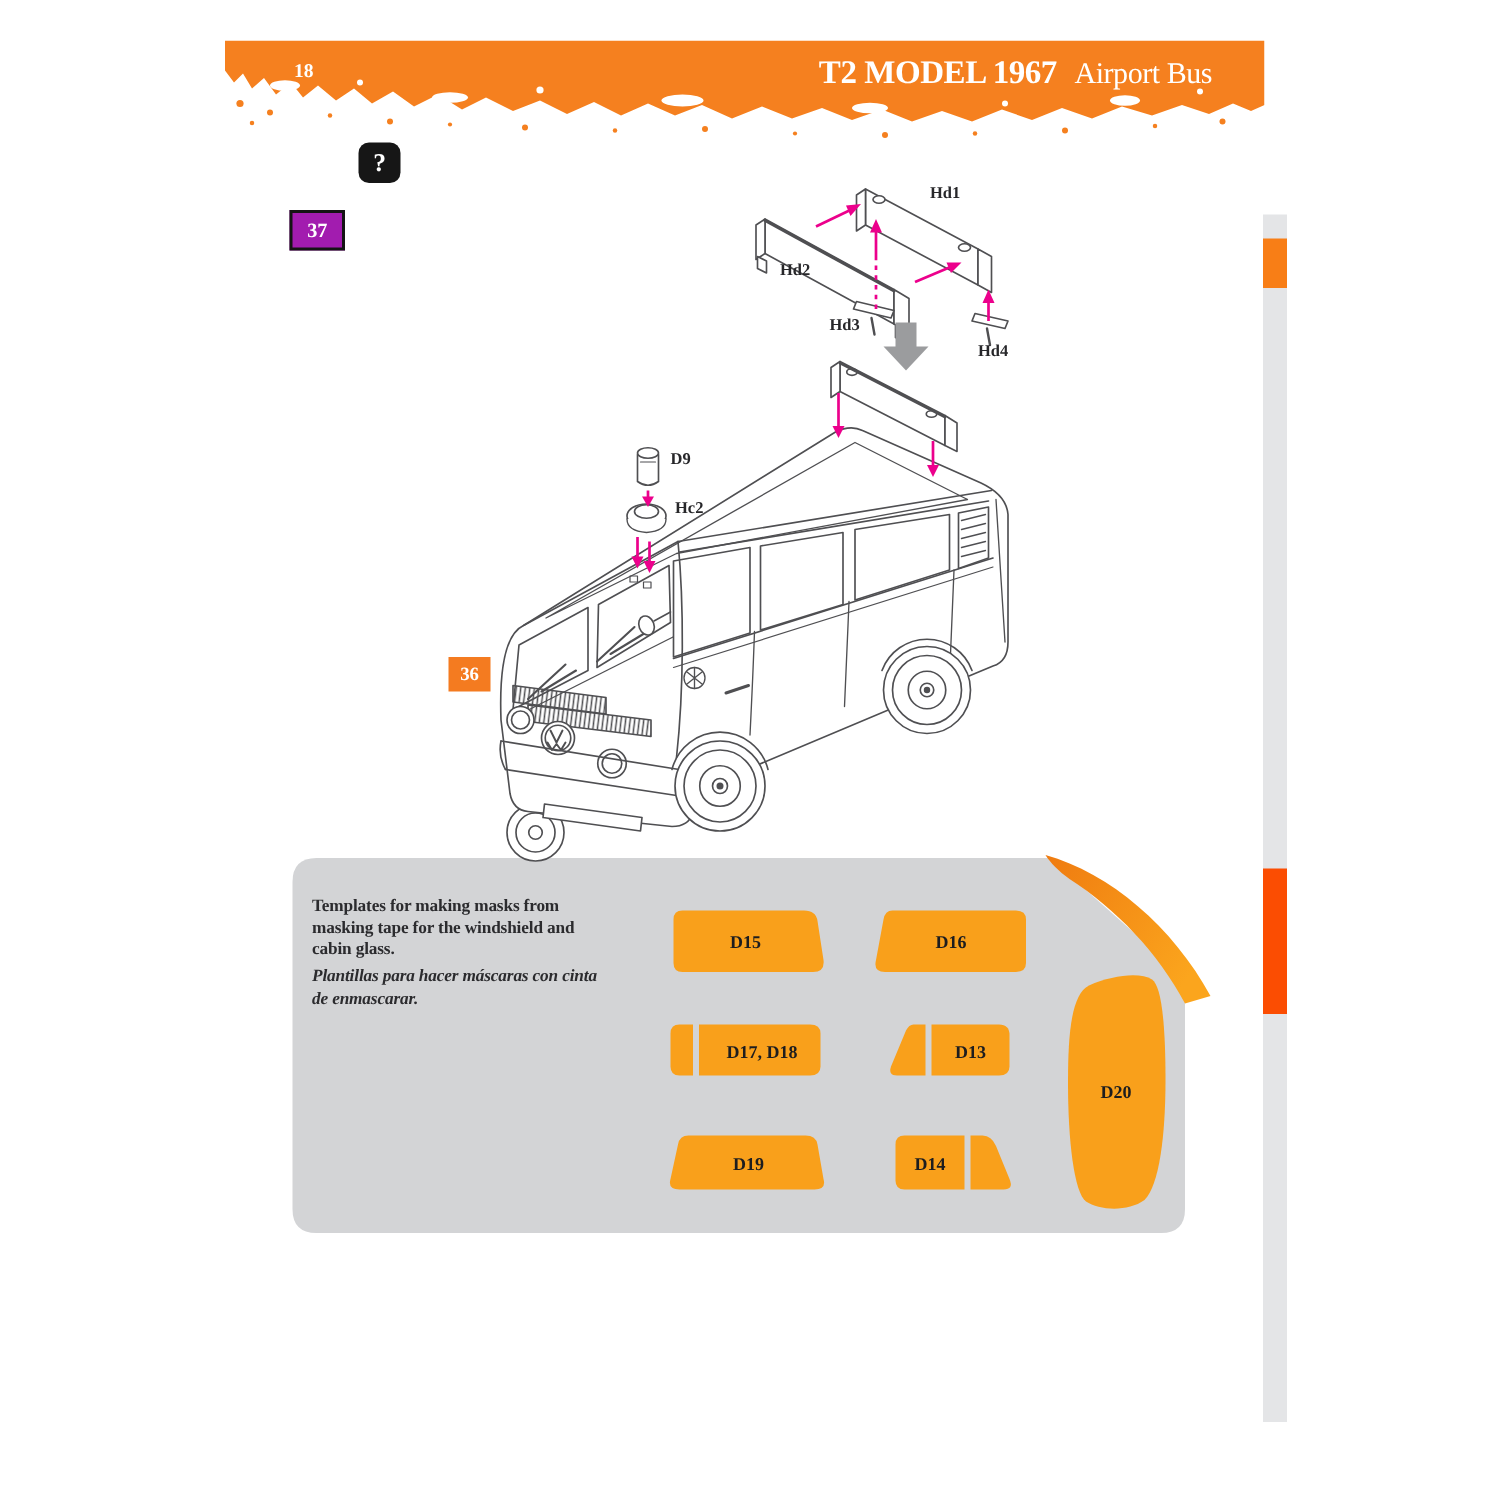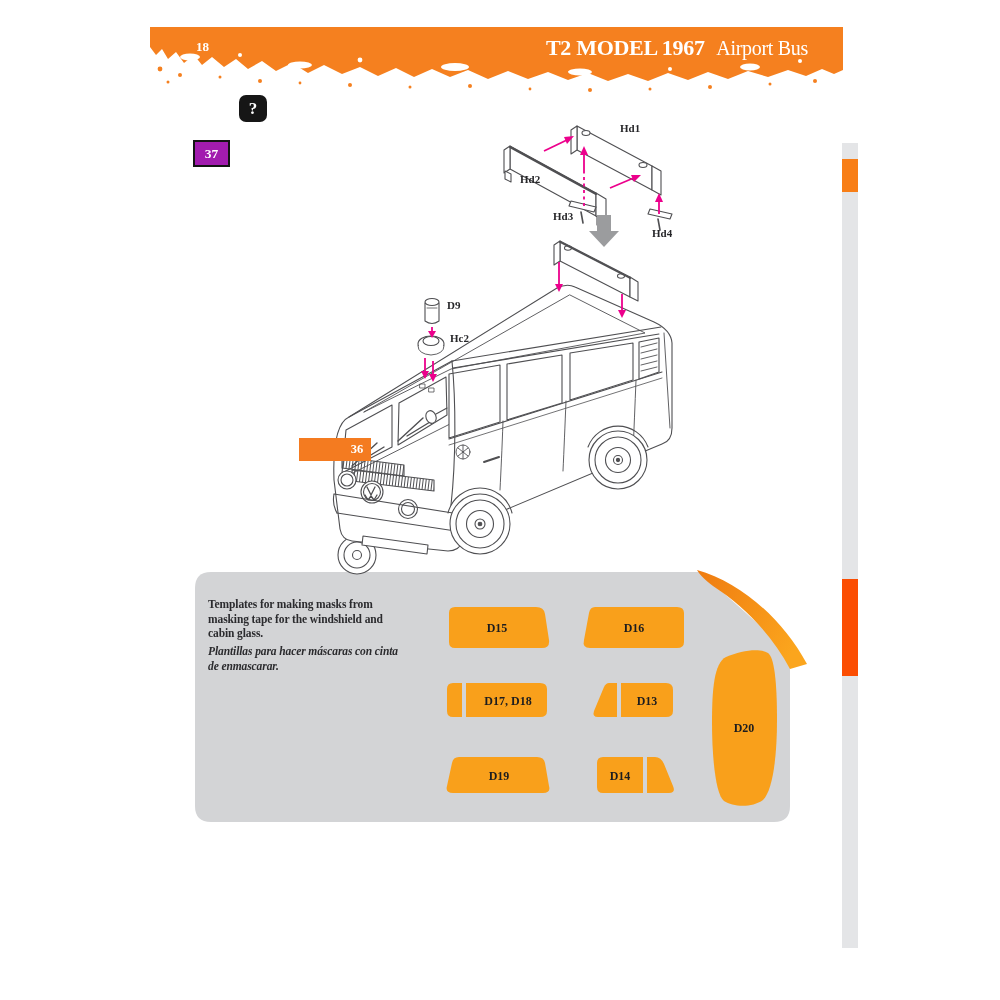--- a/index.html
+++ b/index.html
@@ -11,21 +11,21 @@
   .hdr{position:absolute;left:150px;top:27px;}
   
   .badge37{position:absolute;left:193px;top:96px;width:33px;height:23px;background:#a21caf;
            border:2.5px solid #141414;color:#fff;font-weight:bold;font-size:13.5px;
            display:flex;align-items:center;justify-content:center;letter-spacing:0;margin-top:44px;}
   .badgeQ{position:absolute;left:239px;top:95px;width:28px;height:27px;background:#161616;
           border-radius:7px;color:#fff;font-weight:bold;font-size:17px;
           display:flex;align-items:center;justify-content:center;}
   .badge36{position:absolute;left:299px;top:438px;width:28px;height:23px;background:#F47B20;
            color:#fff;font-weight:bold;font-size:12.5px;
-           display:flex;align-items:center;justify-content:center;padding-left:44px;}
+           display:flex;align-items:center;justify-content:center;}
   
   .pt{position:absolute;width:250px;white-space:pre-line;font-weight:bold;color:#2B2B2E;
       font-size:11.5px;line-height:14.6px;letter-spacing:-0.1px;}
   .pt.it{font-style:italic;}
   
   .bar-gray{position:absolute;left:842px;top:143px;width:16px;height:857px;background:#E4E5E7;}
   .bar-o1{position:absolute;left:842px;top:159px;width:16px;height:33px;background:#F87E16;}
   .bar-o2{position:absolute;left:842px;top:579px;width:16px;height:97px;background:#FB4D02;}
 </style>
 </head>

